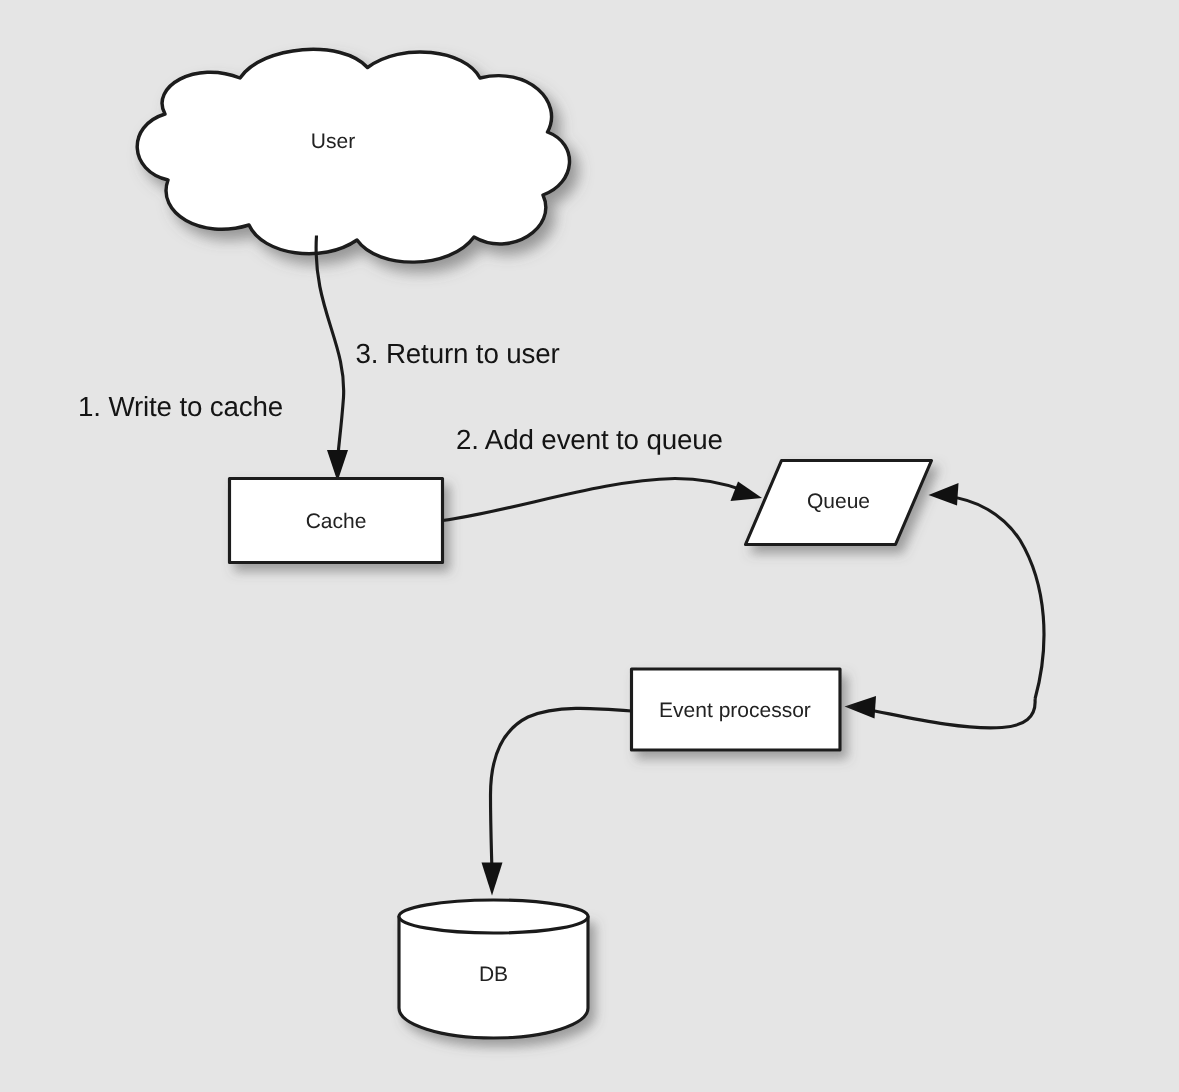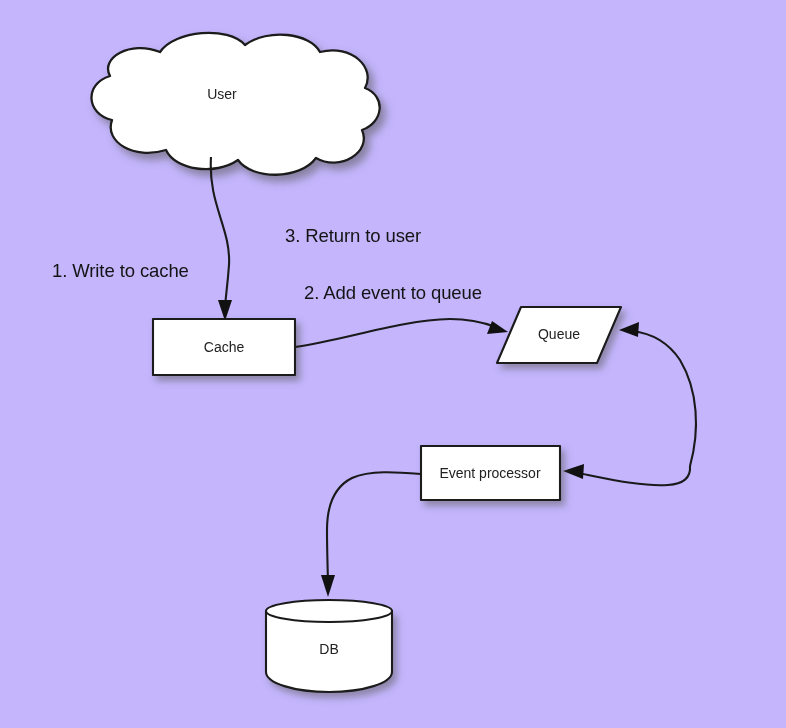--- a/index.html
+++ b/index.html
@@ -8,21 +8,21 @@
     background: #ffffff;
   }
   body {
     font-family: "Liberation Sans", sans-serif;
     -webkit-font-smoothing: antialiased;
   }
   #canvas {
     position: relative;
     width: 786px;
     height: 728px;
-    background: #c4b5fd;
+    background: #e5e5e5;
     overflow: hidden;
   }
   #diagram-svg {
     position: absolute;
     top: 0;
     left: 0;
     width: 786px;
     height: 728px;
   }
   .node-shape {
@@ -164,16 +164,16 @@
                L 392 611 Z"></path>
       <ellipse class="cyl-top" cx="329" cy="611" rx="63" ry="11"></ellipse>
       <text class="node-label" x="329" y="650">DB</text>
     </g>
   </svg>
 
   <div class="step-label" style="left:52px; top:260px;">1. Write to cache</div>
 
   <div class="step-label" style="left:304px; top:282px;text-align:center;">2. Add event to queue</div>
 
-  <div class="step-label" style="left:237px; top:225px;margin-left:48px;">3. Return to user</div>
+  <div class="step-label" style="left:237px; top:225px;">3. Return to user</div>
 
 
 </div>
 
 </body></html>

